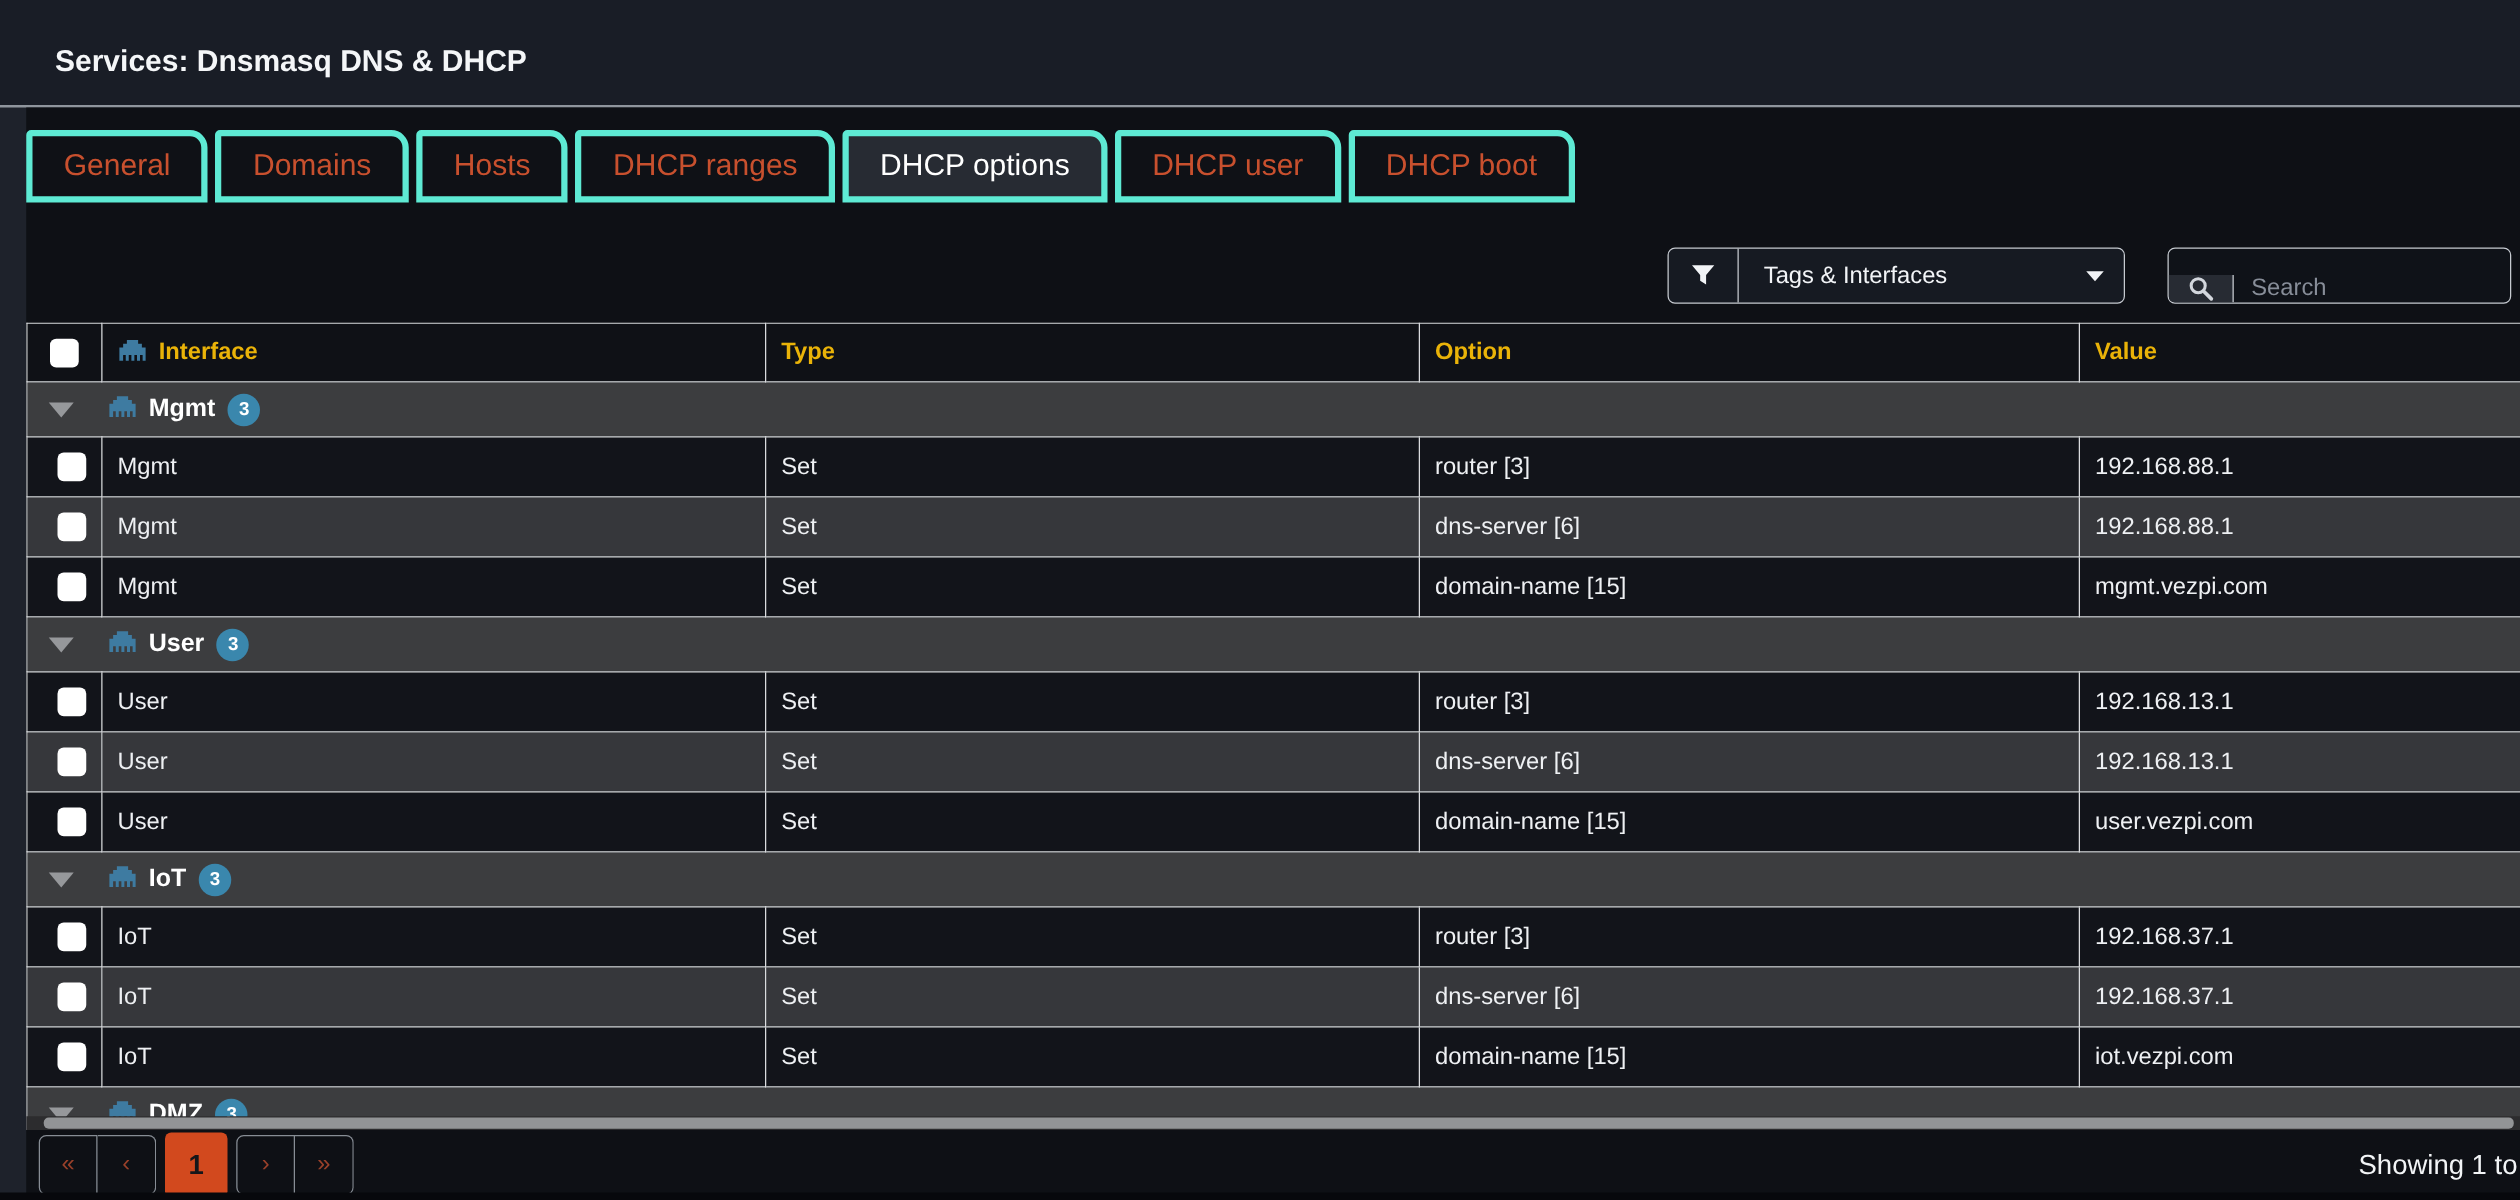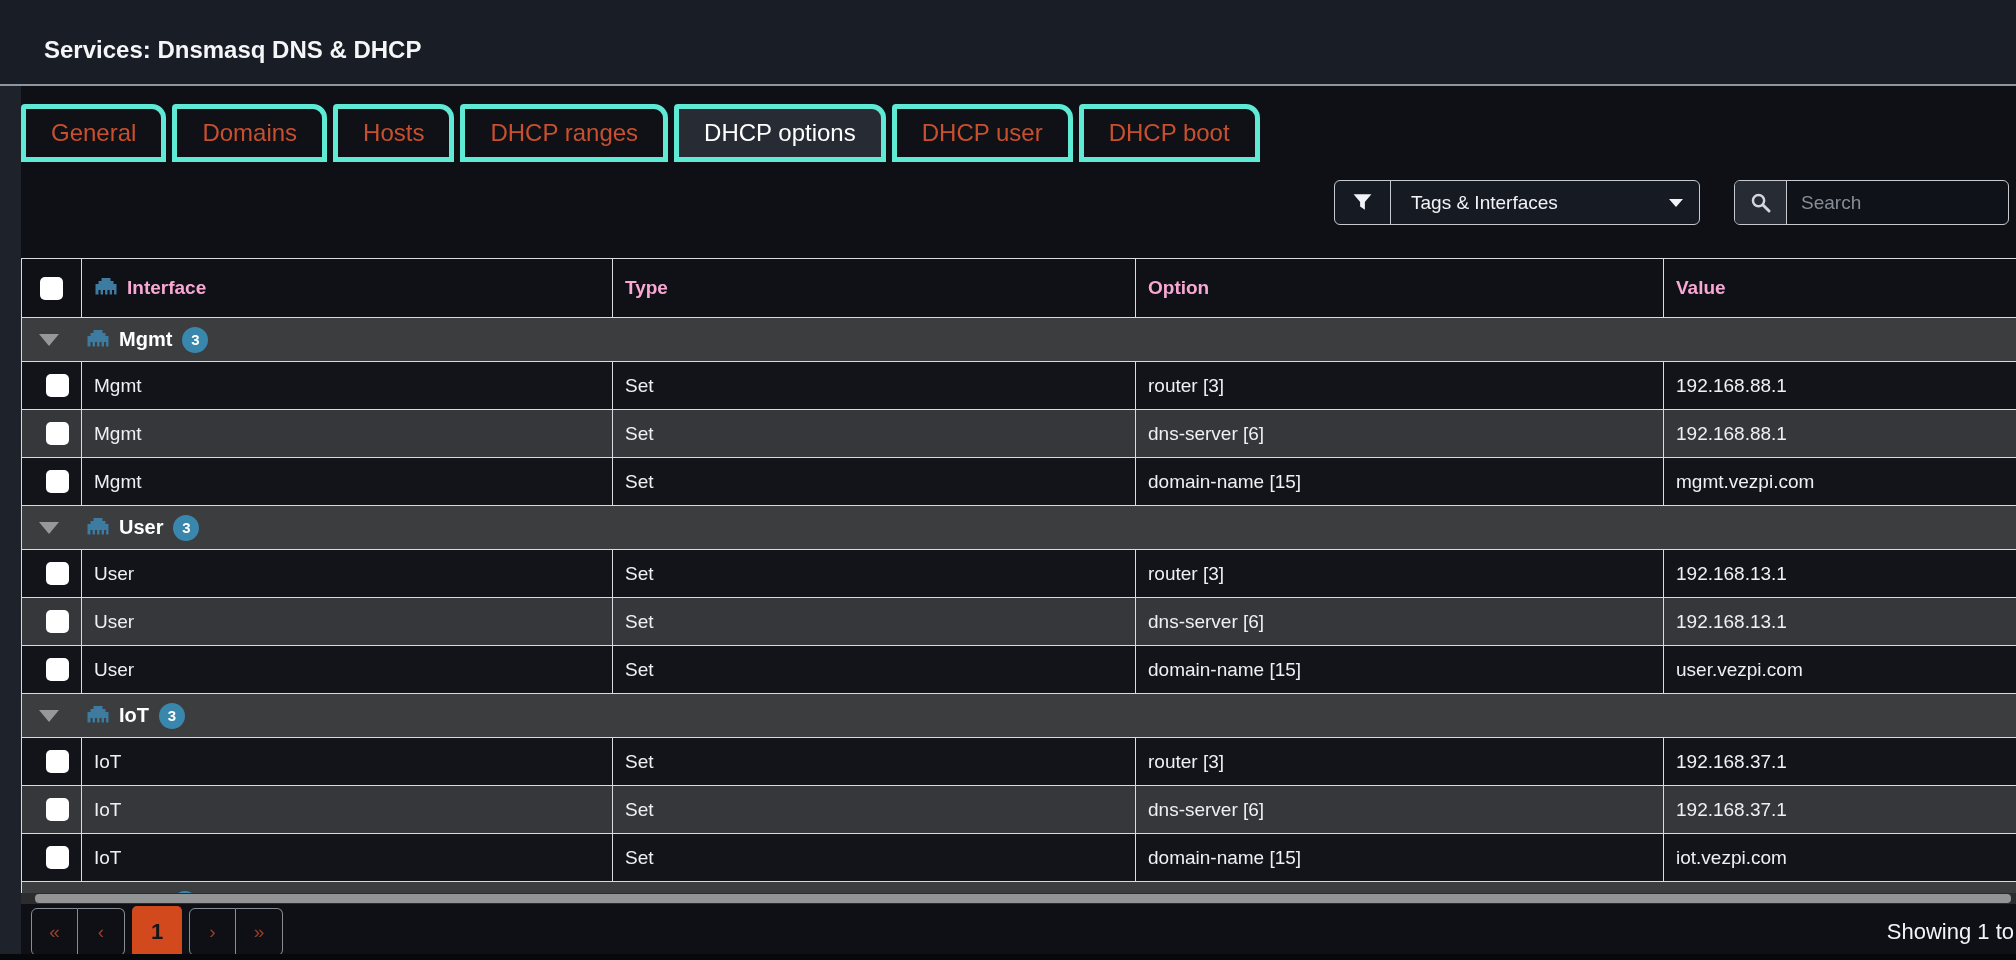--- a/index.html
+++ b/index.html
@@ -21,45 +21,45 @@
   
   .tab-bar { position: absolute; top: 18px; left: 0; display: flex; gap: 6px; }
   .tab {
     height: 58px; display: flex; align-items: center; padding: 0 25px;
     background: #0f1116; border: 5px solid #5eead4; border-radius: 4px 14px 0 0;
     font-size: 24px; color: #c8502e; cursor: pointer; white-space: nowrap;
   }
   .tab.active { background: #272b33; color: #ffffff; justify-content: center; }
 
   
-  .toolbar { position: absolute; top: 94px; left: 0; width: 1647px; height: 45px; }
+  .toolbar { position: absolute; top: 112px; left: 0; width: 1647px; height: 45px; }
   .filter-group {
     position: absolute; left: 1313px; top: 0; width: 366px; height: 45px;
     border: 1px solid #c6cad0; border-radius: 6px; display: flex; background: #161a22;
   }
   .filter-icon-seg { width: 56px; display: flex; align-items: center; justify-content: center; border-right: 1px solid #c6cad0; }
   .filter-label-seg { flex: 1; display: flex; align-items: center; padding: 0 16px 0 20px; font-size: 19px; color: #f2f4f7; }
   .caret-down { width: 0; height: 0; border-left: 7px solid transparent; border-right: 7px solid transparent; border-top: 8px solid #f2f4f7; margin-left: auto; }
 
   .search-group {
     position: absolute; left: 1713px; top: 0; width: 275px; height: 45px;
-    border: 1px solid #c6cad0; border-radius: 6px; display: flex; overflow: hidden; background: #0f1218;
+    border: 1px solid #c6cad0; border-radius: 6px; display: flex; overflow: hidden; background: #0f1218; align-items: flex-end;
   }
   .search-icon-seg { width: 52px; background: #272b33; display: flex; align-items: center; justify-content: center; border-right: 1px solid #c6cad0; }
   .search-group input {
     flex: 1; min-width: 0; background: transparent; border: none; outline: none;
     color: #e8ebef; font-size: 19px; padding: 0 14px; font-family: inherit;
   }
   .search-group input::placeholder { color: #878d98; }
 
   
   .table-wrap { position: absolute; top: 172px; left: 0; width: 1995px; height: 646px; overflow: hidden; }
   table { border-collapse: collapse; table-layout: fixed; width: 1995px; }
   th, td { border: 1px solid #d9dbde; font-size: 19px; overflow: hidden; white-space: nowrap; }
-  thead th { height: 59px; background: #0f1116; color: #f9a8d4; font-weight: bold; text-align: left; padding: 0 0 0 12px; }
+  thead th { height: 47px; background: #0f1116; color: #eab308; font-weight: bold; text-align: left; padding: 0 0 0 12px; }
   thead th.cb-col, td.cb-col { padding: 0; }
   .hdr-flex { display: flex; align-items: center; gap: 9px; }
 
   tr.group-row td { height: 44px; background: #3c3d3f; padding: 0; }
   .group-inner { display: flex; align-items: center; padding-left: 17px; }
   .collapse-caret { width: 0; height: 0; border-left: 10px solid transparent; border-right: 10px solid transparent; border-top: 12px solid #96989b; margin-right: 27px; cursor: pointer; }
   .group-name { font-weight: bold; font-size: 20px; color: #ffffff; margin: 0 10px 0 9px; }
   .count-badge { min-width: 26px; height: 26px; border-radius: 50%; background: #3a87ad; color: #fff; font-size: 15px; font-weight: bold; display: inline-flex; align-items: center; justify-content: center; }
 
   tr.data-row td { height: 48px; padding: 0 0 0 12px; color: #eef0f3; }

